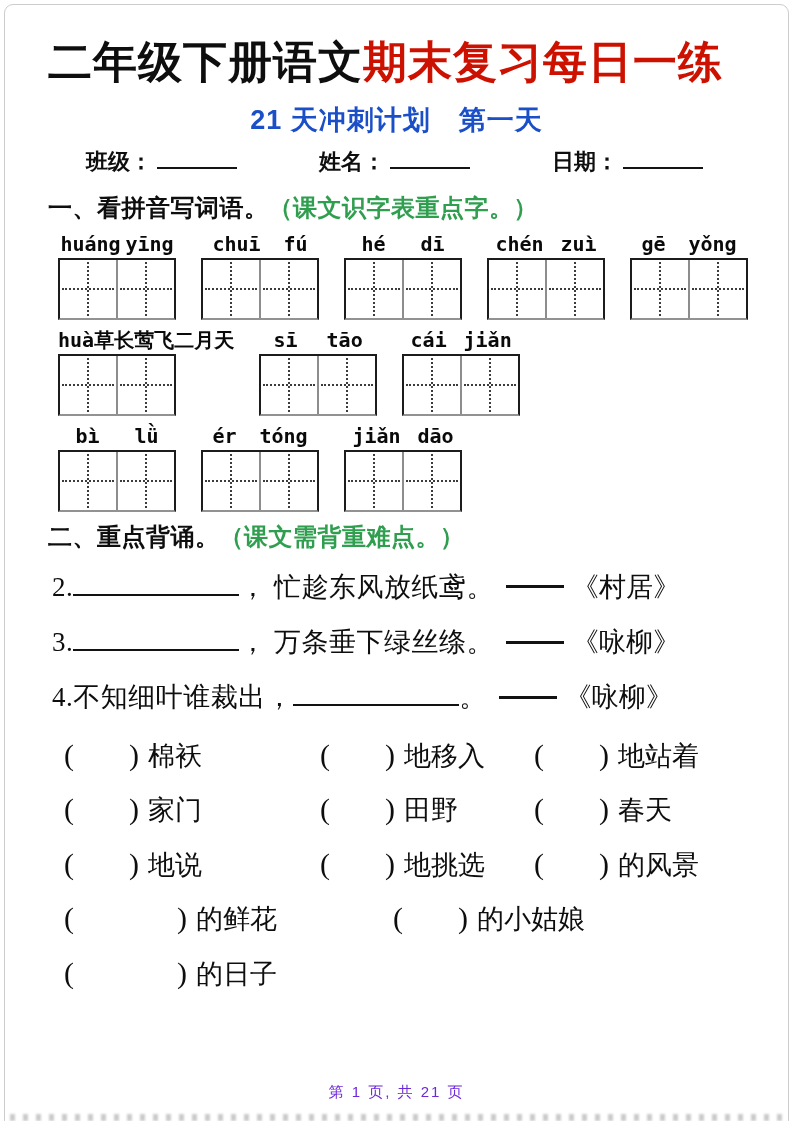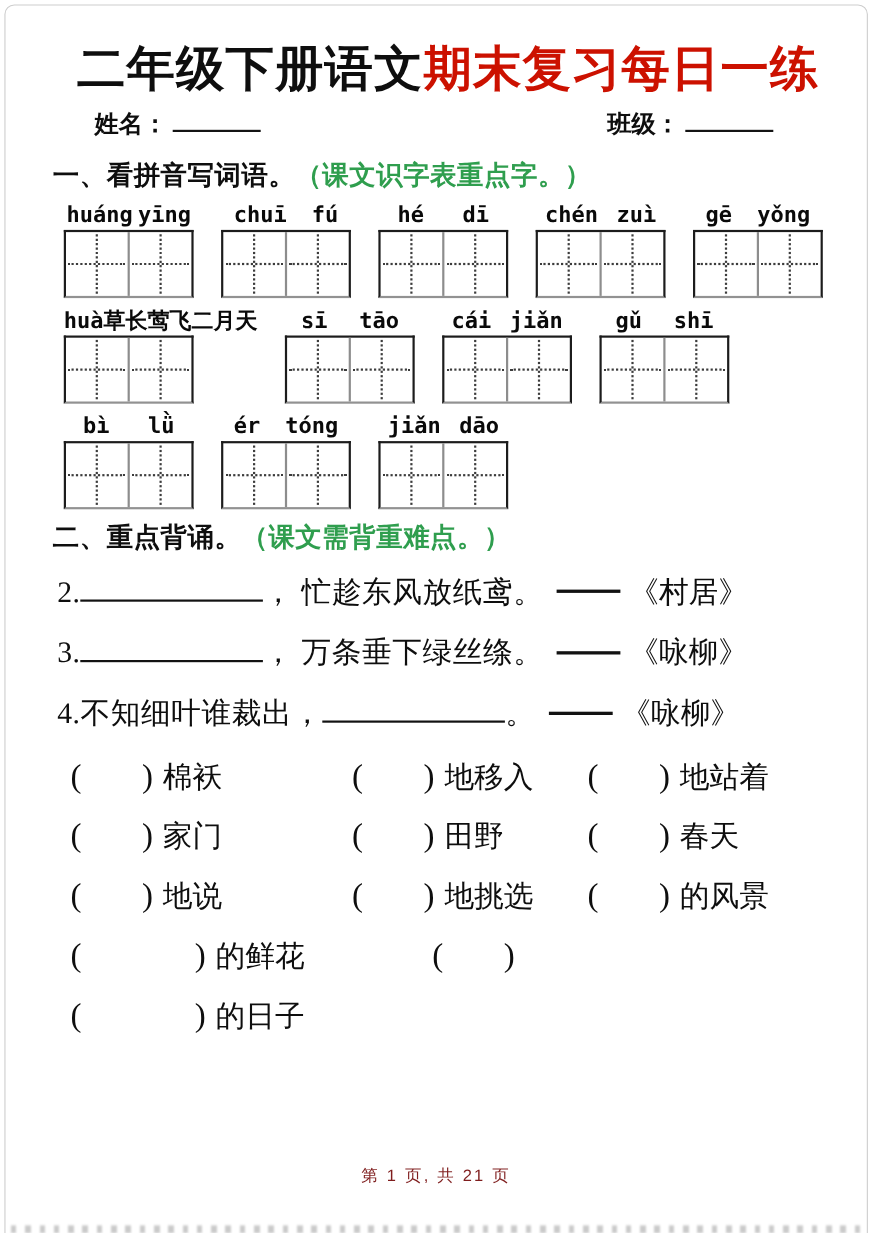--- a/index.html
+++ b/index.html
@@ -13,21 +13,21 @@
   }
   *{margin:0;padding:0;box-sizing:border-box;}
   html,body{width:793px;height:1121px;}
   body{background:#ffffff;overflow:hidden;position:relative;color:var(--ink);}
   .page-frame{position:absolute;left:4px;top:4px;right:4px;height:1400px;
     border:1.5px solid #cdcdcd;border-radius:9px;pointer-events:none;}
   .content{position:relative;padding:38px 48px 0 48px;}
 
   
   .title{font-family:var(--kai);font-weight:700;font-size:44px;line-height:1.15;
-    text-align:right;white-space:nowrap;letter-spacing:1px;}
+    text-align:left;white-space:nowrap;letter-spacing:1px;}
   .title .red{color:var(--red);}
 
   
   .subtitle{margin-top:13px;text-align:center;color:var(--blue);
     font-family:var(--hei);font-weight:700;font-size:27px;letter-spacing:1px;}
 
   
   .fields-row{margin-top:9px;display:flex;justify-content:space-between;
     padding:0 42px 0 38px;font-family:var(--hei);font-weight:700;font-size:22px;
     align-items:flex-end;}
@@ -77,42 +77,44 @@
   .s3-row:nth-child(4){display:flex;}
   .s3-row:nth-child(4) .s3-item + .s3-item{margin-left:116px;}
   .s3-item{display:inline-flex;align-items:baseline;}
   .paren{font-size:30px;font-weight:400;}
   .gap{display:inline-block;}
   .gap-n{width:55px;}
   .gap-w{width:103px;}
   .s3-text{margin-left:9px;}
 
   
-  .footer{position:absolute;left:0;right:0;bottom:42px;text-align:center;
-    font-family:var(--hei);font-size:15px;color:#7f1d1d;letter-spacing:2px;}
+  .footer{position:absolute;left:0;right:0;bottom:19px;text-align:center;
+    font-family:var(--hei);font-size:15px;color:#6d28d9;letter-spacing:2px;}
 
   
   .bottom-edge{position:absolute;left:10px;right:10px;bottom:0;height:7px;
     background:repeating-linear-gradient(90deg,#5d5d5d 0 5px,transparent 5px 13px);
     opacity:0.32;filter:blur(1.1px);}
 </style>
 </head>
 <body>
 
 <div class="page">
   <div class="page-frame"></div>
 
   <div class="content">
 
     <h1 class="title"><span>二年级下册语文</span><span class="red">期末复习每日一练</span></h1>
 
+    <div class="subtitle">21 天冲刺计划　第一天</div>
 
     <div class="fields-row">
+      <span class="field"><span>班级：</span><span class="field-blank"></span></span>
       <span class="field"><span>姓名：</span><span class="field-blank"></span></span>
-      <span class="field"><span>班级：</span><span class="field-blank"></span></span>
+      <span class="field"><span>日期：</span><span class="field-blank"></span></span>
     </div>
 
     <div class="sec-head" id="sec1-head"><span>一、看拼音写词语。</span><span class="note">（课文识字表重点字。）</span></div>
 
     <div class="pinyin-rows" id="pinyin-rows">
         <div class="pinyin-row">
           <div class="word-group">
             <div class="pinyin">
               <span class="syll">huáng</span>
               <span class="syll">yīng</span>
@@ -181,30 +183,20 @@
             </div>
             <div class="tzg">
               <div class="cell"></div>
               <div class="cell"></div>
             </div>
           </div>
           <div class="word-group">
             <div class="pinyin">
               <span class="syll">cái</span>
               <span class="syll">jiǎn</span>
-            </div>
-            <div class="tzg">
-              <div class="cell"></div>
-              <div class="cell"></div>
-            </div>
-          </div>
-          <div class="word-group">
-            <div class="pinyin">
-              <span class="syll">gǔ</span>
-              <span class="syll">shī</span>
             </div>
             <div class="tzg">
               <div class="cell"></div>
               <div class="cell"></div>
             </div>
           </div>
         </div>
         <div class="pinyin-row">
           <div class="word-group">
             <div class="pinyin">
@@ -313,20 +305,21 @@
           <span class="s3-item">
             <span class="paren">(</span>
             <span class="gap gap-w"></span>
             <span class="paren">)</span>
             <span class="s3-text">的鲜花</span>
           </span>
           <span class="s3-item">
             <span class="paren">(</span>
             <span class="gap gap-n"></span>
             <span class="paren">)</span>
+            <span class="s3-text">的小姑娘</span>
           </span>
         </div>
         <div class="s3-row"><span class="s3-item">
             <span class="paren">(</span>
             <span class="gap gap-w"></span>
             <span class="paren">)</span>
             <span class="s3-text">的日子</span>
           </span></div>
       </div>
 

